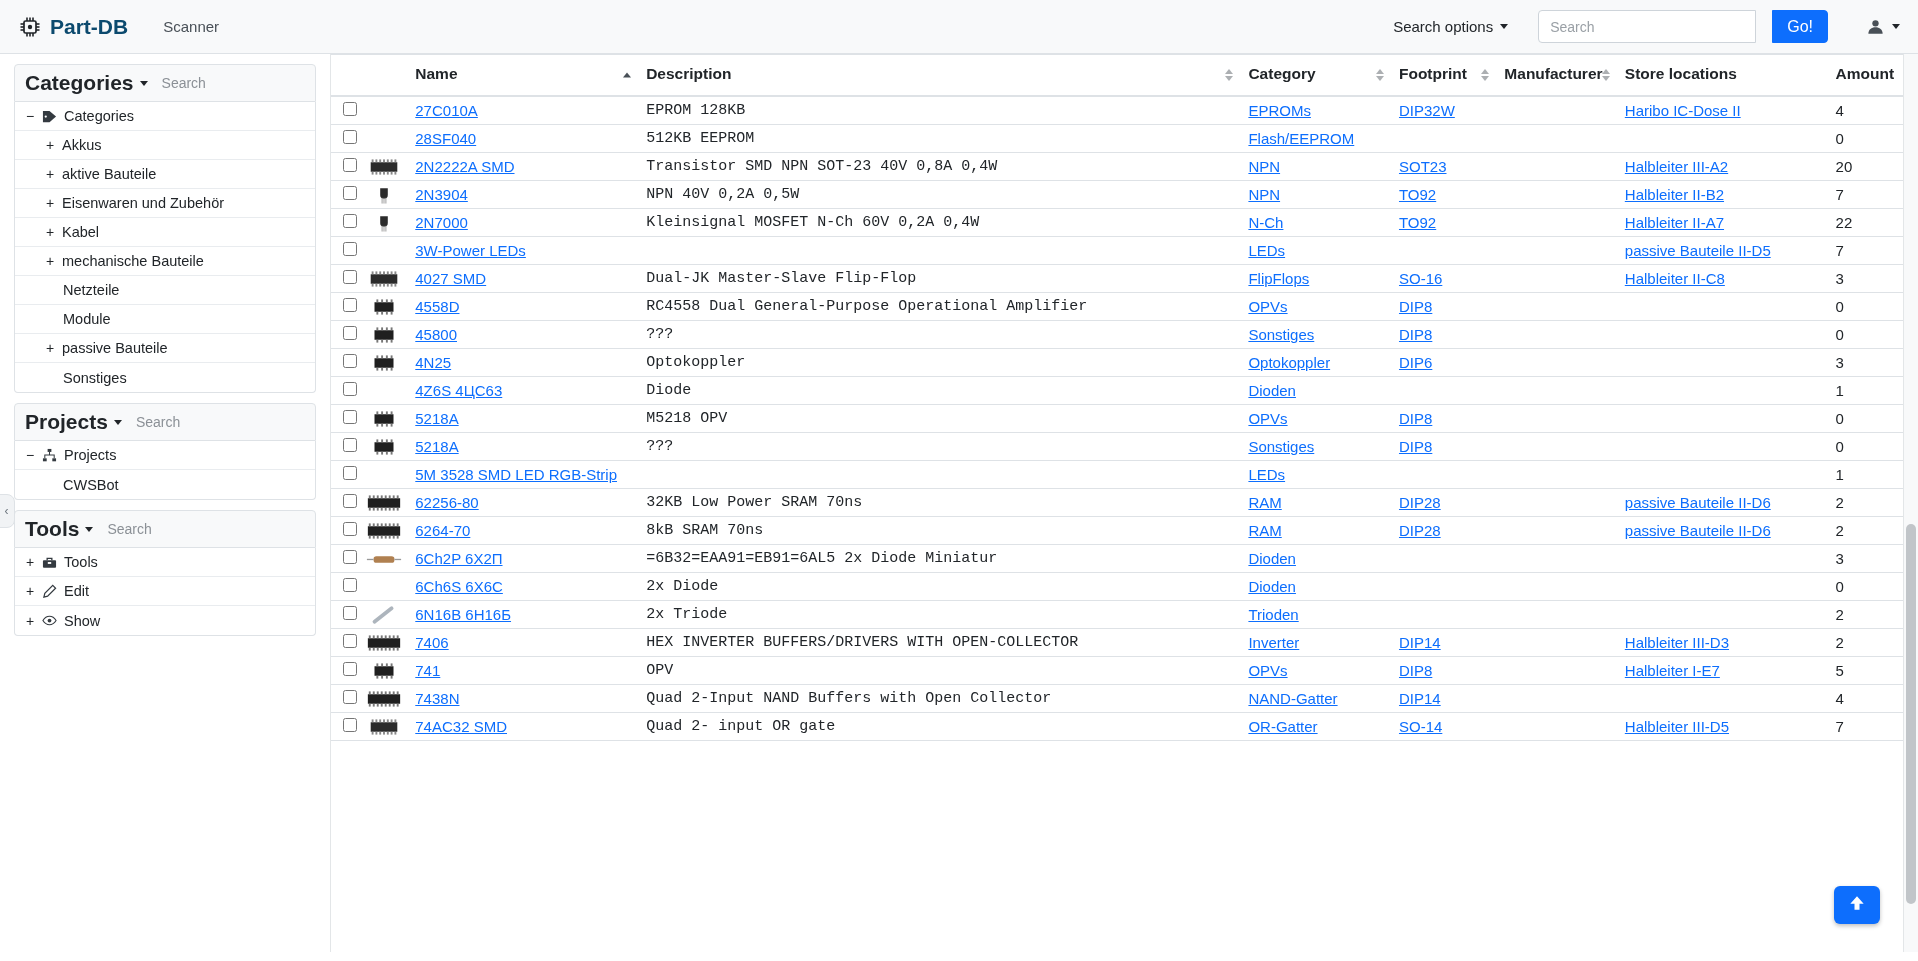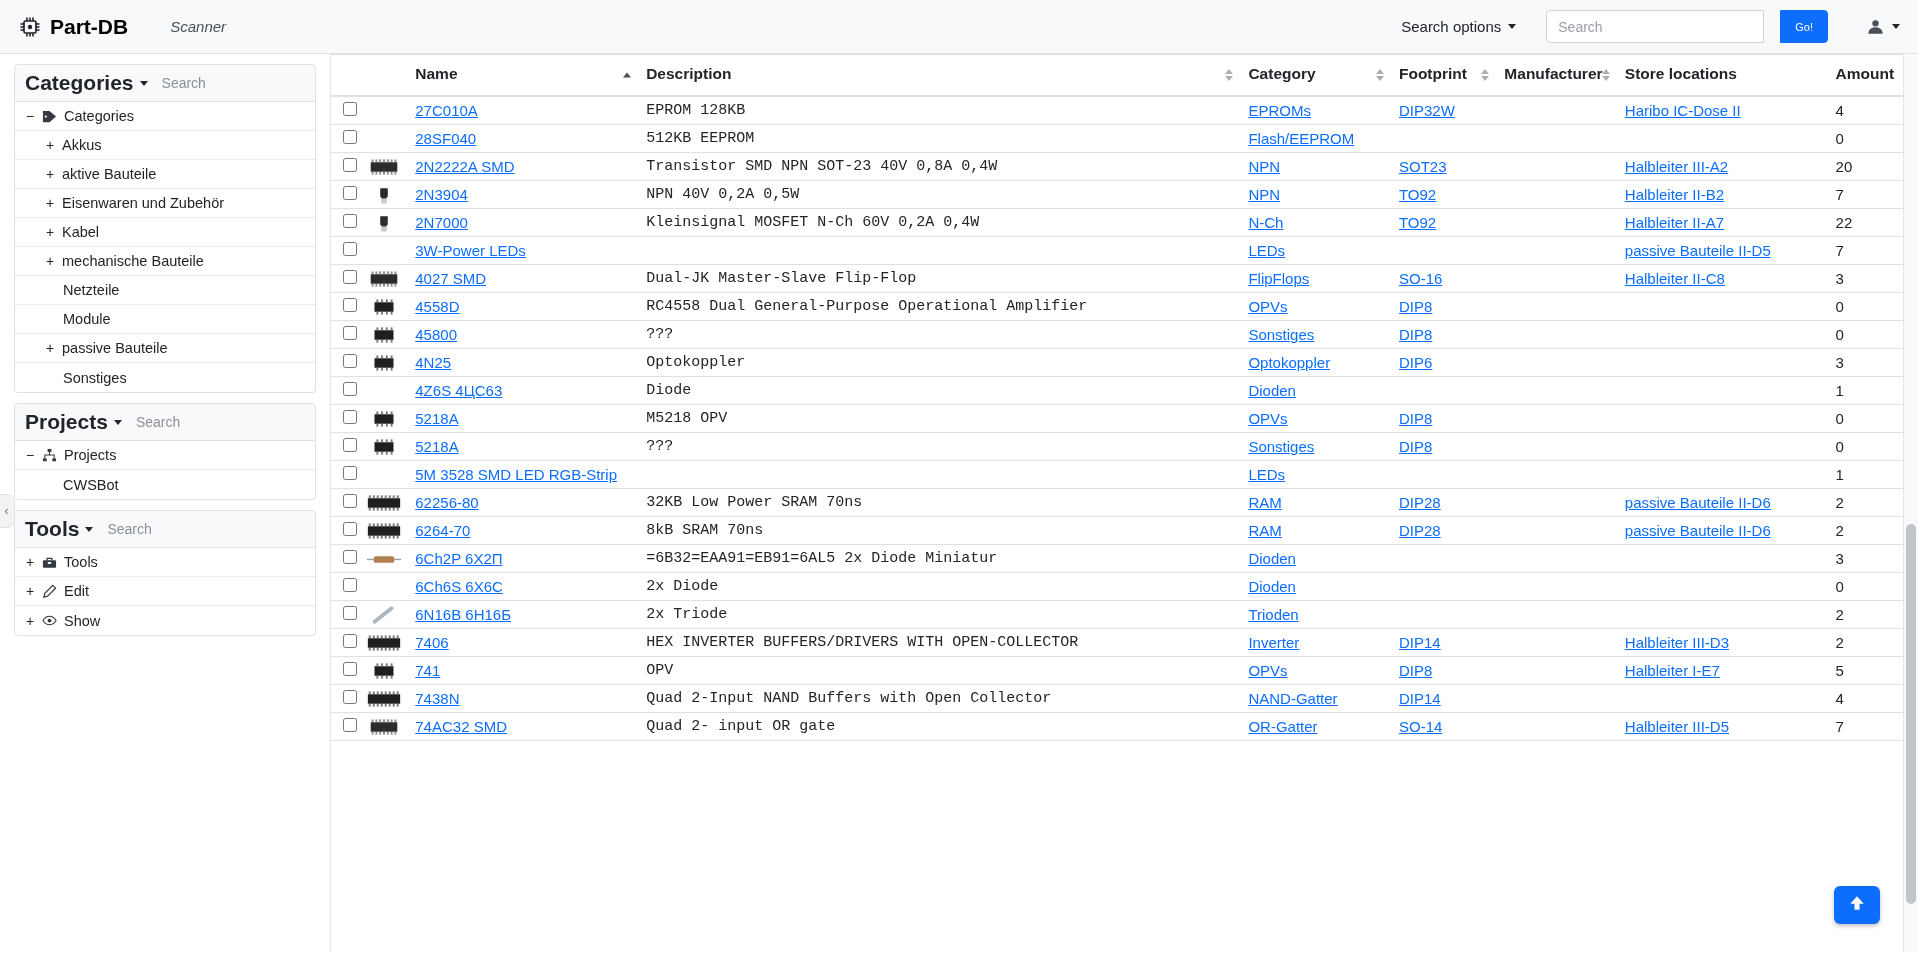--- a/index.html
+++ b/index.html
@@ -23,31 +23,30 @@
     padding: 0 18px;
     position: relative;
     z-index: 20;
   }
   .brand {
     display: flex;
     align-items: center;
     gap: 8px;
     font-size: 21px;
     font-weight: 700;
-    color: #000000;
+    color: #0c4a6e;
     text-decoration: none;
-    margin-right: 32px;
+    margin-right: 25px;
   }
   .brand-icon { width: 24px; height: 24px; display: block; }
   .nav-link {
     font-size: 15px;
     color: #495057;
     text-decoration: none;
     padding: 6px 10px;
-    font-style: italic;
   }
   .navbar-right {
     margin-left: auto;
     display: flex;
     align-items: center;
     gap: 16px;
   }
   .search-options {
     font-size: 15px;
     color: #212529;
@@ -78,21 +77,21 @@
     background: #fff;
   }
   .search-input::placeholder { color: #9aa0a6; }
   .go-btn {
     height: 33px;
     background: #0d6efd;
     color: #fff;
     border: 1px solid #0d6efd;
     border-radius: 0 4px 4px 0;
     padding: 0 14px;
-    font-size: 11px;
+    font-size: 16px;
     font-family: "Liberation Sans", sans-serif;
     cursor: pointer;
   }
   .user-menu {
     margin-left: 22px;
     display: flex;
     align-items: center;
     gap: 7px;
     cursor: pointer;
     color: #495057;

